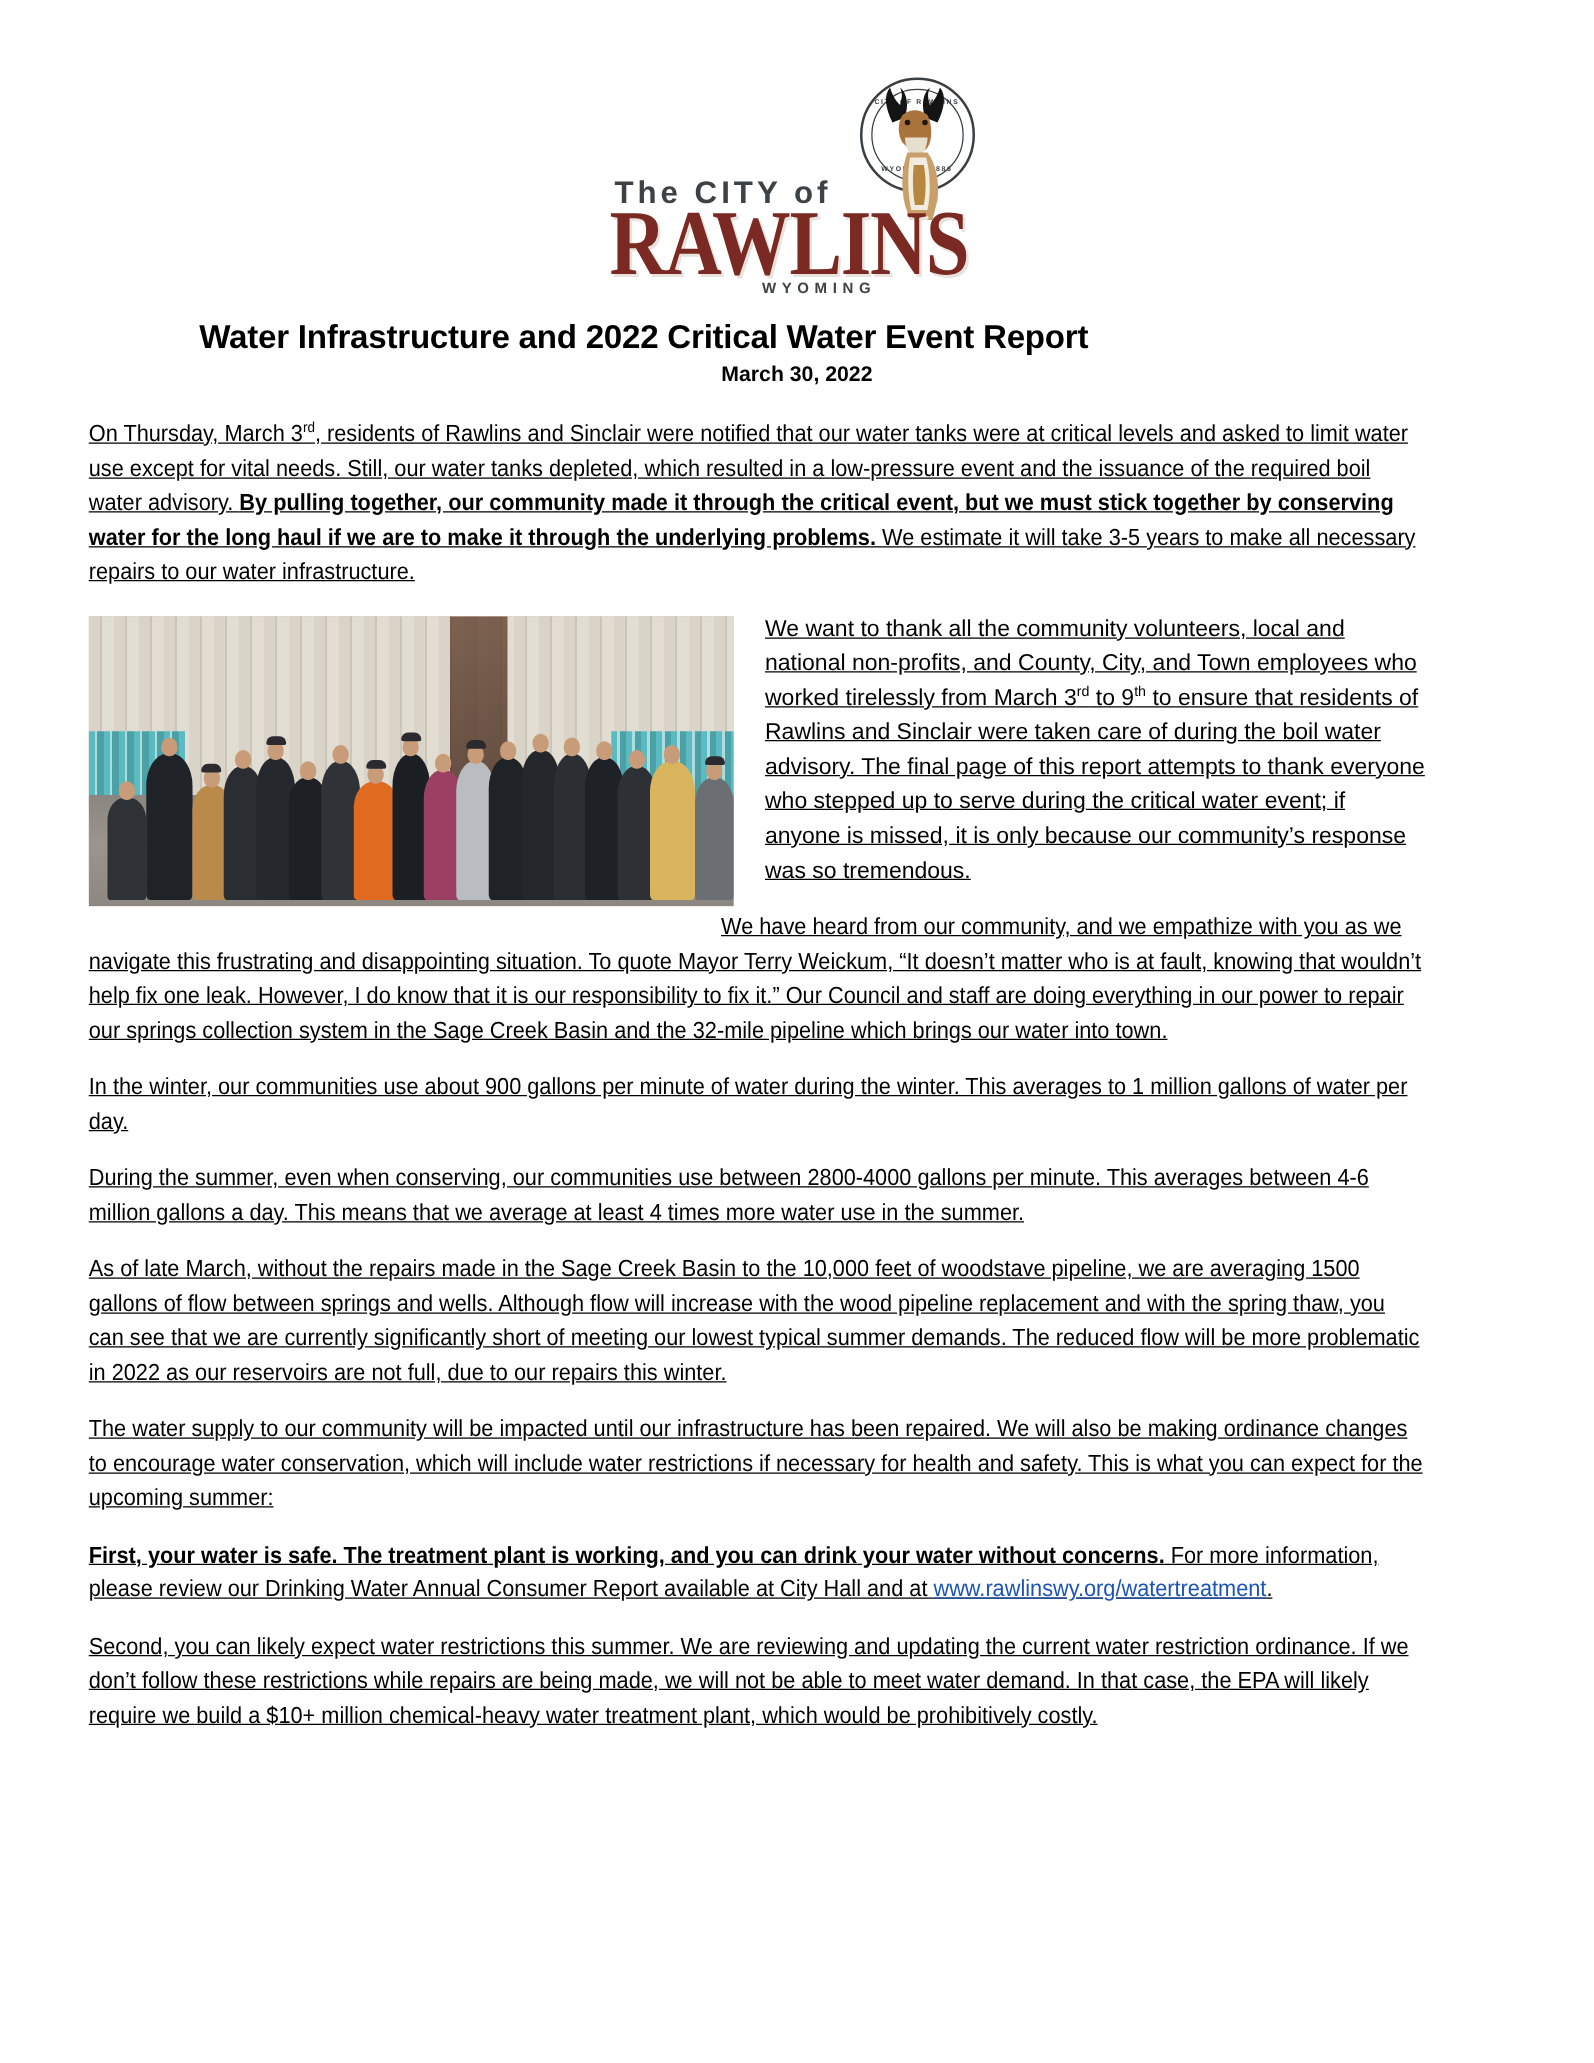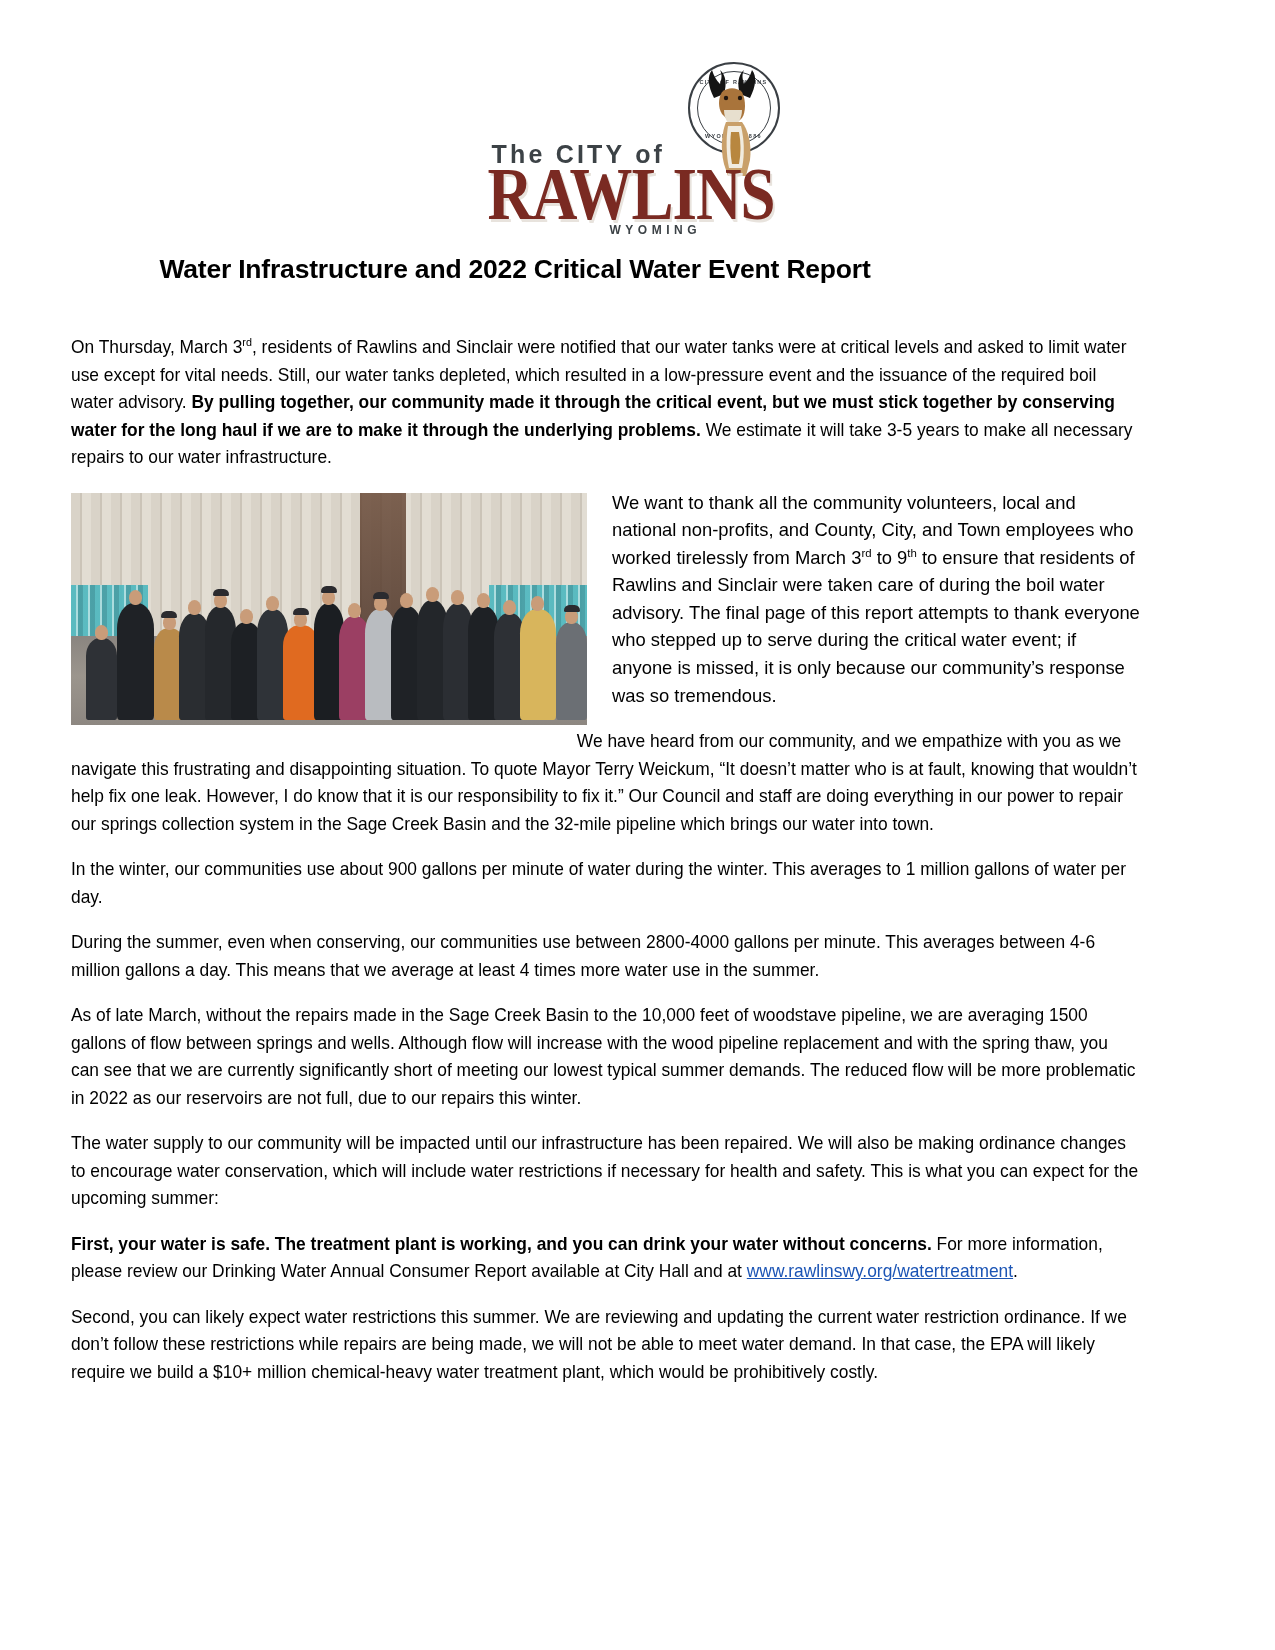--- a/index.html
+++ b/index.html
@@ -139,20 +139,21 @@
     font-size: 17px;
     color: #000;
   }
 
   
   .body-area {
     position: absolute;
     left: 71px;
     top: 333px;
     width: 1069px;
+    text-decoration: underline;
   }
   p.para {
     margin: 0 0 18px 0;
     font-family: "Liberation Sans", sans-serif;
     font-size: 18.6px;
     line-height: 27.5px;
     color: #000;
     text-align: left;
     transform: scaleX(0.935);
     transform-origin: left top;
@@ -288,20 +289,21 @@
         <path d="M33 64 C32 74, 32 86, 34 96 L41 96 C43 86, 43 74, 41 64 Z" fill="#b8873f"></path>
       </svg>
 
       <div class="logo-city-of">The CITY of</div>
       <div class="logo-rawlins">RAWLINS</div>
       <div class="logo-wyoming">WYOMING</div>
     </div>
   </div>
 
   <div class="doc-title">Water Infrastructure and 2022 Critical Water Event Report</div>
+  <div class="doc-date">March 30, 2022</div>
 
   <div class="body-area">
 
     <p class="para"><span>On Thursday, March 3</span><sup>rd</sup><span>, residents of Rawlins and Sinclair were notified that our water tanks were at critical levels and asked to limit water use except for vital needs. Still, our water tanks depleted, which resulted in a low-pressure event and the issuance of the required boil water advisory. </span><b>By pulling together, our community made it through the critical event, but we must stick together by conserving water for the long haul if we are to make it through the underlying problems.</b><span> We estimate it will take 3-5 years to make all necessary repairs to our water infrastructure.</span></p>
 
     <div class="photo">
       <div class="photo-wall"></div>
       <div class="photo-wall-dark"></div>
       <div class="pallet left"></div>
       <div class="pallet right"></div>

